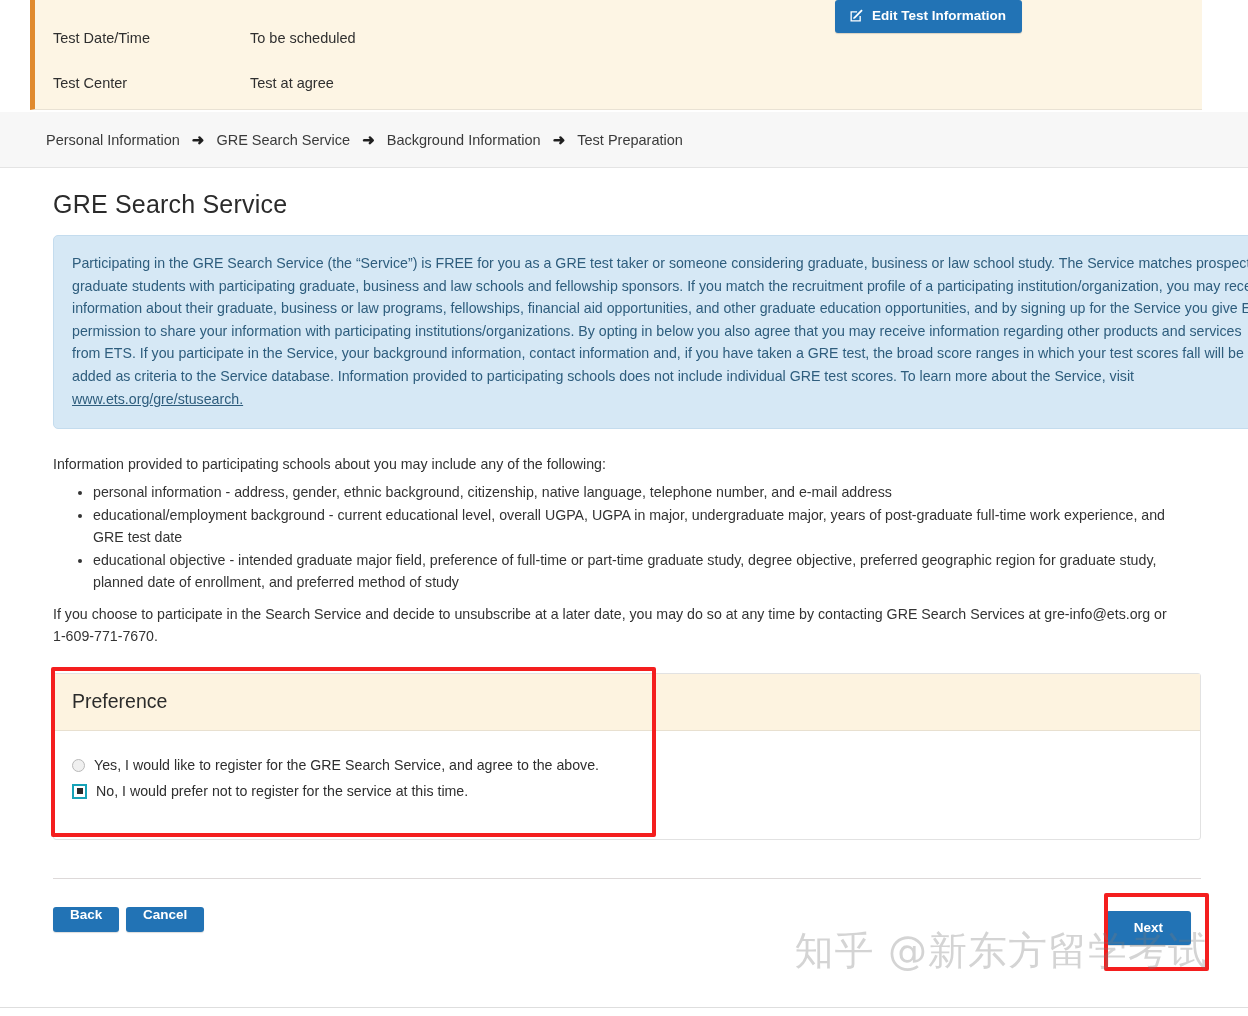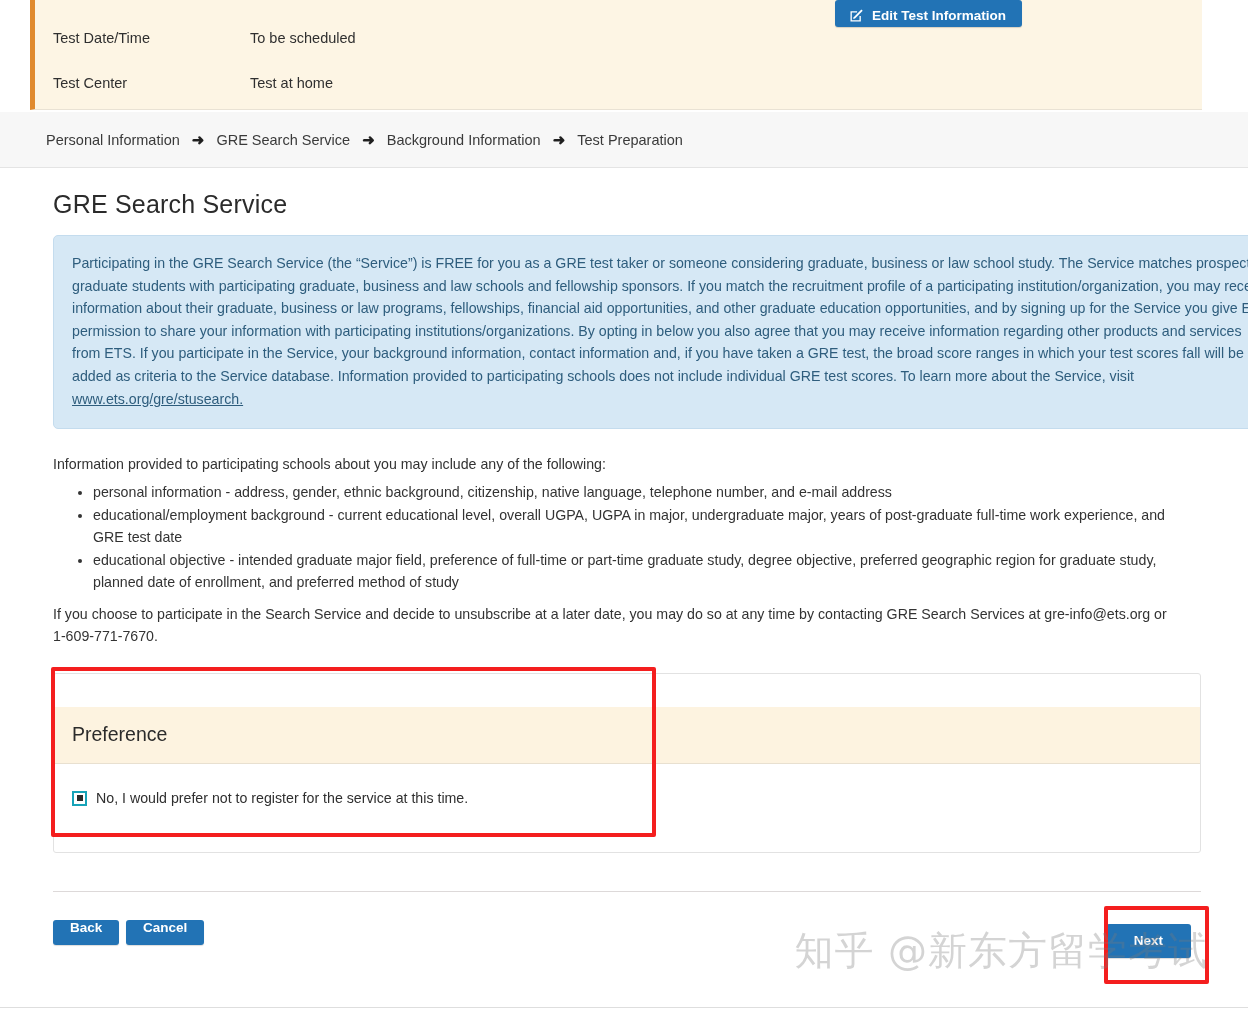--- a/index.html
+++ b/index.html
@@ -37,21 +37,21 @@
   .row1 { top: 48px; }
   .row2 { top: 93px; }
 
   .edit-test-btn {
     position: absolute;
     right: 180px; top: 18px;
     background: #2273b5;
     color: #ffffff;
     border: none;
     border-radius: 3px;
-    padding: 8px 16px 4px 14px;
+    padding: 8px 16px 10px 14px;
     font-size: 13.5px;
     font-weight: 700;
     font-family: "Liberation Sans", sans-serif;
     display: flex;
     align-items: center;
     gap: 8px;
     cursor: pointer;
     box-shadow: 0 1px 1px rgba(0,0,0,.15);
   }
   .edit-icon { display: inline-flex; }
@@ -149,21 +149,20 @@
   .pref-panel {
     border: 1px solid #e2e2e2;
     border-radius: 3px;
     background: #ffffff;
     width: 1148px;
   }
   .pref-head {
     background: #fdf3e0;
     border-bottom: 1px solid #e8e0d0;
     padding: 16px 0 17px 18px;
-    margin-top: 33px;
   }
   .pref-head h2 {
     margin: 0;
     font-size: 19.5px;
     font-weight: 400;
     color: #2b2b2b;
   }
   .pref-body {
     padding: 26px 18px 30px 18px;
     min-height: 88px;
@@ -277,21 +276,21 @@
 <body>
 
 <div id="root">
 
   <div class="test-panel">
 
     <div class="test-row test-label row1">Test Date/Time</div>
     <div class="test-row test-value row1">To be scheduled</div>
 
     <div class="test-row test-label row2">Test Center</div>
-    <div class="test-row test-value row2">Test at home</div>
+    <div class="test-row test-value row2">Test at agree</div>
 
     <button class="edit-test-btn">
       <span class="edit-icon">
         <svg width="15" height="15" viewBox="0 0 16 16" aria-hidden="true">
           <path d="M13.2 1.6 L14.6 3.0 L6.4 11.2 L4.4 11.8 L5.0 9.8 Z" fill="#ffffff"></path>
           <path d="M1.6 3.4 h7.0 v1.4 H3.0 v8.2 h8.2 V8.4 h1.4 v6.0 H1.6 Z" fill="#ffffff"></path>
         </svg>
       </span>
       <span>Edit Test Information</span>
     </button>
@@ -325,20 +324,24 @@
 
     <p class="para tight">If you choose to participate in the Search Service and decide to unsubscribe at a later date, you may do so at any time by contacting GRE Search Services at gre-info@ets.org or 1-609-771-7670.</p>
 
     <div class="pref-wrap">
       <div class="pref-panel">
         <div class="pref-head">
           <h2>Preference</h2>
         </div>
         <div class="pref-body">
 
+          <div class="opt-row">
+            <span class="radio-off"></span>
+            <span class="opt-label">Yes, I would like to register for the GRE Search Service, and agree to the above.</span>
+          </div>
 
           <div class="opt-row">
             <span class="radio-on">
                 <i></i>
               </span>
             <span class="opt-label">No, I would prefer not to register for the service at this time.</span>
           </div>
 
         </div>
       </div>

